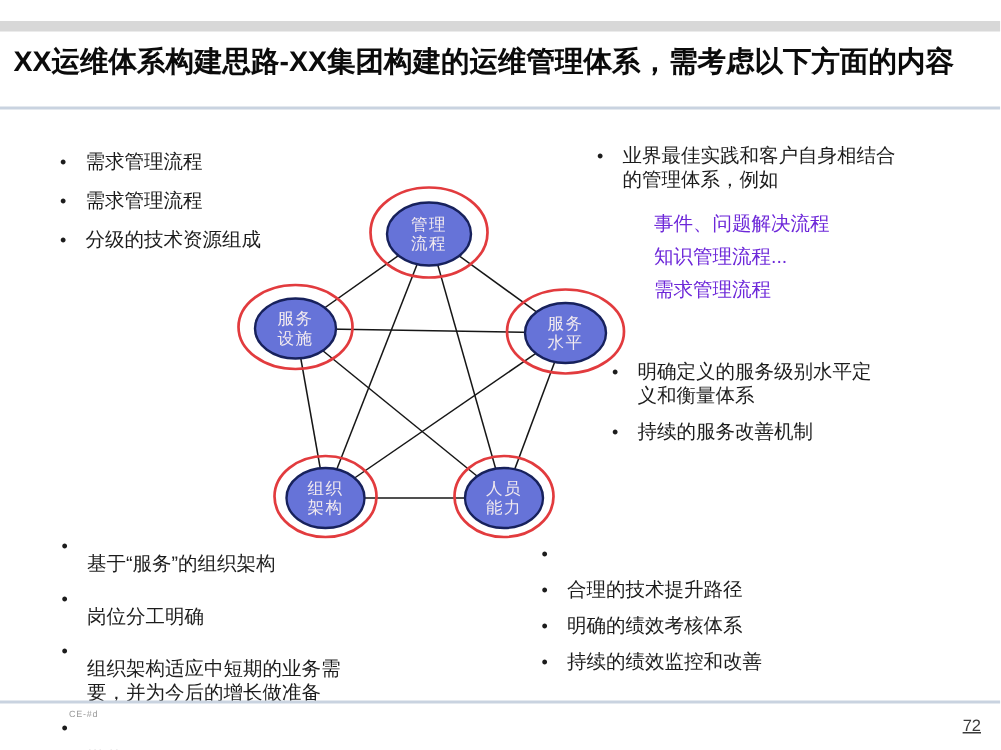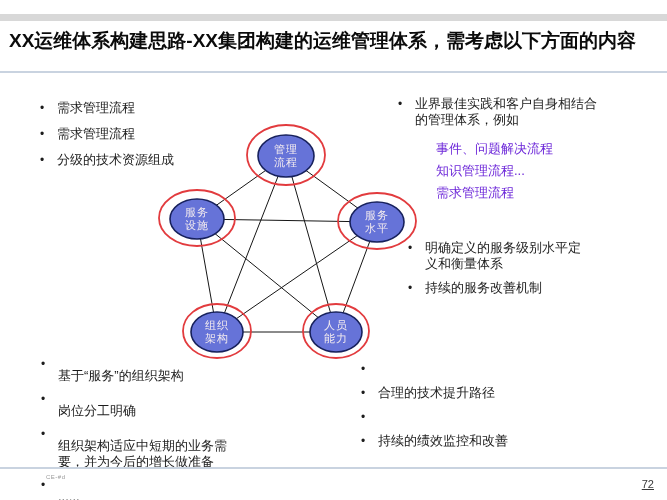--- a/index.html
+++ b/index.html
@@ -158,20 +158,21 @@
   <div class="list br">
     <div class="item">
       <span class="b">•</span>
     </div>
     <div class="item">
       <span class="b">•</span>
       <span class="t">合理的技术提升路径</span>
     </div>
     <div class="item">
       <span class="b">•</span>
+      <span class="t">明确的绩效考核体系</span>
     </div>
     <div class="item">
       <span class="b">•</span>
       <span class="t">持续的绩效监控和改善</span>
     </div>
   </div>
 
   <div class="rule rule-footer"></div>
   <div class="footer-code">CE-#d</div>
   <div class="page-number">72</div>

